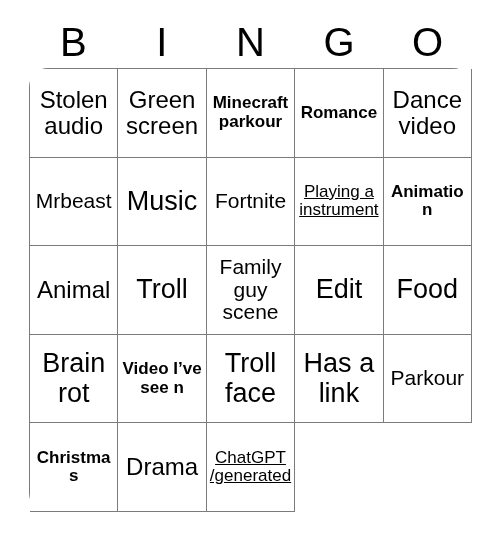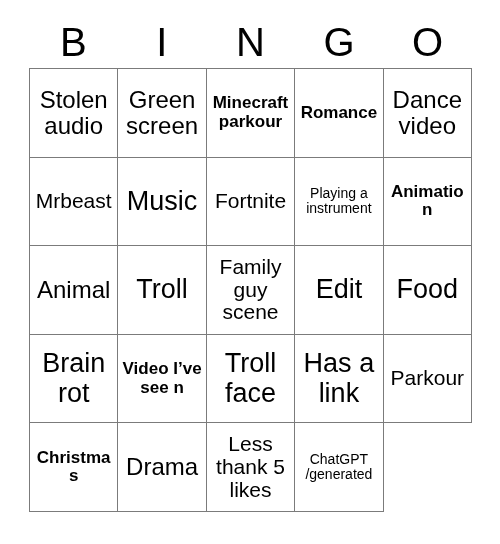--- a/index.html
+++ b/index.html
@@ -51,20 +51,21 @@
     top: 68px;
     width: 443px;
     height: 444px;
     display: grid;
     grid-template-columns: repeat(5, 1fr);
     grid-template-rows: repeat(5, 1fr);
     border-top: 1px solid #7b7b7b;
     border-left: 1px solid #7b7b7b;
     box-sizing: border-box;
     background: #ffffff;
+    border-radius: 19px;
   }
 
   .cell {
     border-right: 1px solid #7b7b7b;
     border-bottom: 1px solid #7b7b7b;
     box-sizing: border-box;
     display: flex;
     align-items: center;
     justify-content: center;
     padding: 2px 3px;
@@ -79,21 +80,21 @@
     line-height: 1.08;
     word-wrap: break-word;
     color: #000000;
   }
 
   
   .fs-xl  { font-size: 27px; }
   .fs-lg  { font-size: 24px; }
   .fs-md  { font-size: 21px; }
   .fs-sm  { font-size: 17px; font-weight: bold; }
-  .fs-xs  { font-size: 14px; }
+  .fs-xs  { font-size: 17px; text-decoration: underline; }
 </style>
 </head>
 <body>
 
 <div class="card">
 
   <div class="header-row">
     <div class="header-letter">B</div>
     <div class="header-letter">I</div>
     <div class="header-letter">N</div>
@@ -166,20 +167,17 @@
     <div class="cell">
         <span class="cell-text fs-md">Parkour</span>
       </div>
     <div class="cell">
         <span class="cell-text fs-sm">Christmas</span>
       </div>
     <div class="cell">
         <span class="cell-text fs-lg">Drama</span>
       </div>
     <div class="cell">
-        <span class="cell-text fs-md">Less thank 5 likes</span>
-      </div>
-    <div class="cell">
         <span class="cell-text fs-xs">ChatGPT /generated</span>
       </div>
   </div>
 
 </div>
 
 </body></html>

